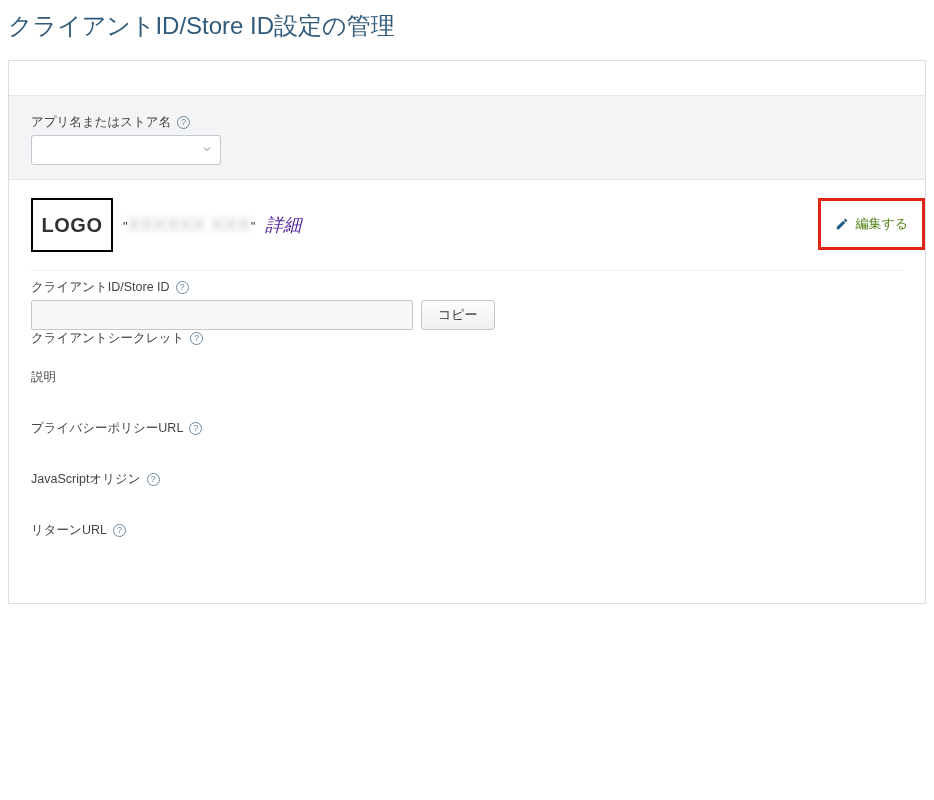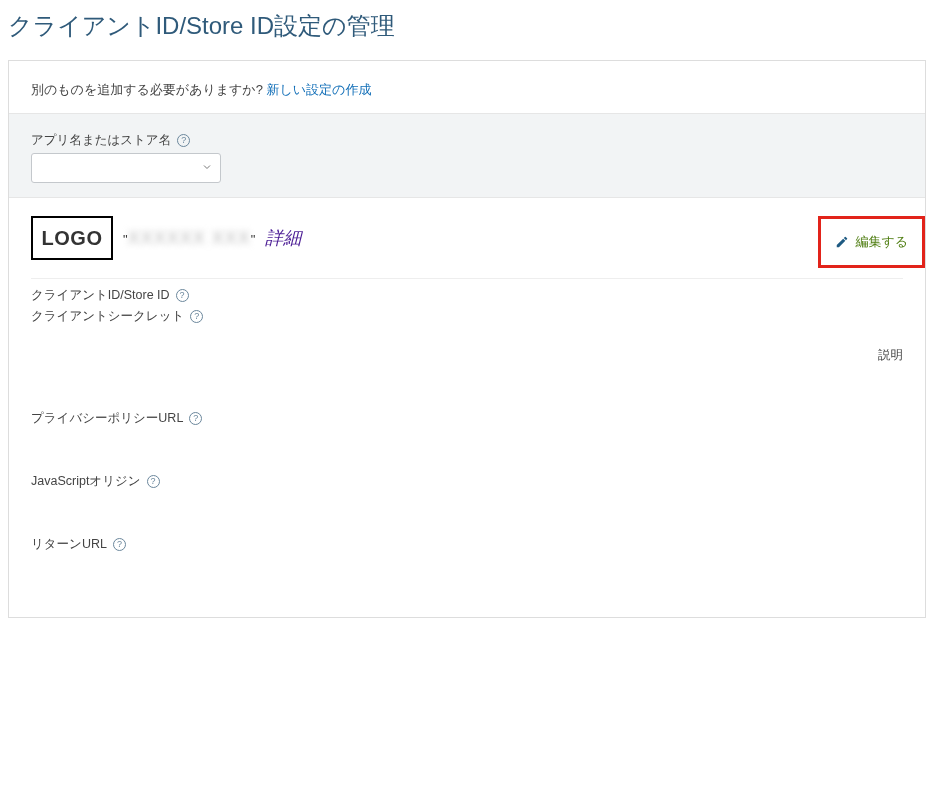--- a/index.html
+++ b/index.html
@@ -56,21 +56,21 @@
     .select-wrap .chev {
       position: absolute; right: 8px; top: 8px; pointer-events: none;
       color: #777;
     }
     .detail-section { padding: 18px 22px 60px 22px; position: relative; }
     .detail-header {
       display: flex; align-items: center; gap: 10px; margin-bottom: 8px;
       border-bottom: 1px solid #eee; padding-bottom: 18px;
     }
     .logo-box {
-      width: 82px; height: 44px; border: 2px solid #000;
+      width: 82px; height: 54px; border: 2px solid #000;
       display: flex; align-items: center; justify-content: center;
       font-weight: bold; font-size: 20px; letter-spacing: 0.5px;
     }
     .app-name-blur {
       font-size: 18px; color: #bbb; filter: blur(3px); letter-spacing: 1px;
     }
     .detail-title-suffix { font-size: 18px; color: #4c1d95; font-style: italic; }
     .edit-box {
       position: absolute; right: 0; top: 18px;
       border: 3px solid #e2231a; padding: 14px 14px;
@@ -84,36 +84,33 @@
     }
     .readonly-input {
       width: 382px; height: 30px; border: 1px solid #c4c8cc;
       background: #f7f7f7; border-radius: 2px;
     }
     .btn {
       height: 30px; padding: 0 16px; border: 1px solid #c4c8cc;
       background: linear-gradient(#fdfdfd, #f0f0f0);
       border-radius: 3px; font-size: 13px; color: #333; cursor: pointer;
     }
-    .plain-field { margin-top: 22px; font-size: 12.5px; color: #444; text-align: right; }
-    .plain-field + .plain-field { margin-top: 46px; }
+    .plain-field { margin-top: 22px; font-size: 12.5px; color: #444; }
+    .plain-field + .plain-field { margin-top: 34px; }
     .tall-gap { margin-top: 96px; }
   </style>
 </head>
 <body>
 
 <div class="container">
 
   <h1 class="page-title">クライアントID/Store ID設定の管理</h1>
 
   <div class="panel">
     <div class="panel-header">
-      <div class="sub">
-        <span>別のものを追加する必要がありますか? </span><a>新しい設定の作成</a>
-      </div>
     </div>
 
     <div class="select-bar">
       <div class="label-row">
         <span>アプリ名またはストア名</span>
         <span class="help-icon">?</span>
       </div>
       <div class="select-wrap">
         <select class="store-select">
           <option> </option>
@@ -142,20 +139,24 @@
             </svg>
         </span>
         <a>編集する</a>
       </div>
 
       <div class="field-block">
         <div class="label-row">
           <span>クライアントID/Store ID</span>
           <span class="help-icon">?</span>
         </div>
+        <div class="field-input-row">
+          <input class="readonly-input" type="text" readonly="" style="">
+          <button class="btn">コピー</button>
+        </div>
       </div>
 
       <div class="field-block">
         <div class="label-row">
           <span>クライアントシークレット</span>
           <span class="help-icon">?</span>
         </div>
       </div>
 
       <div class="plain-field">説明</div>

